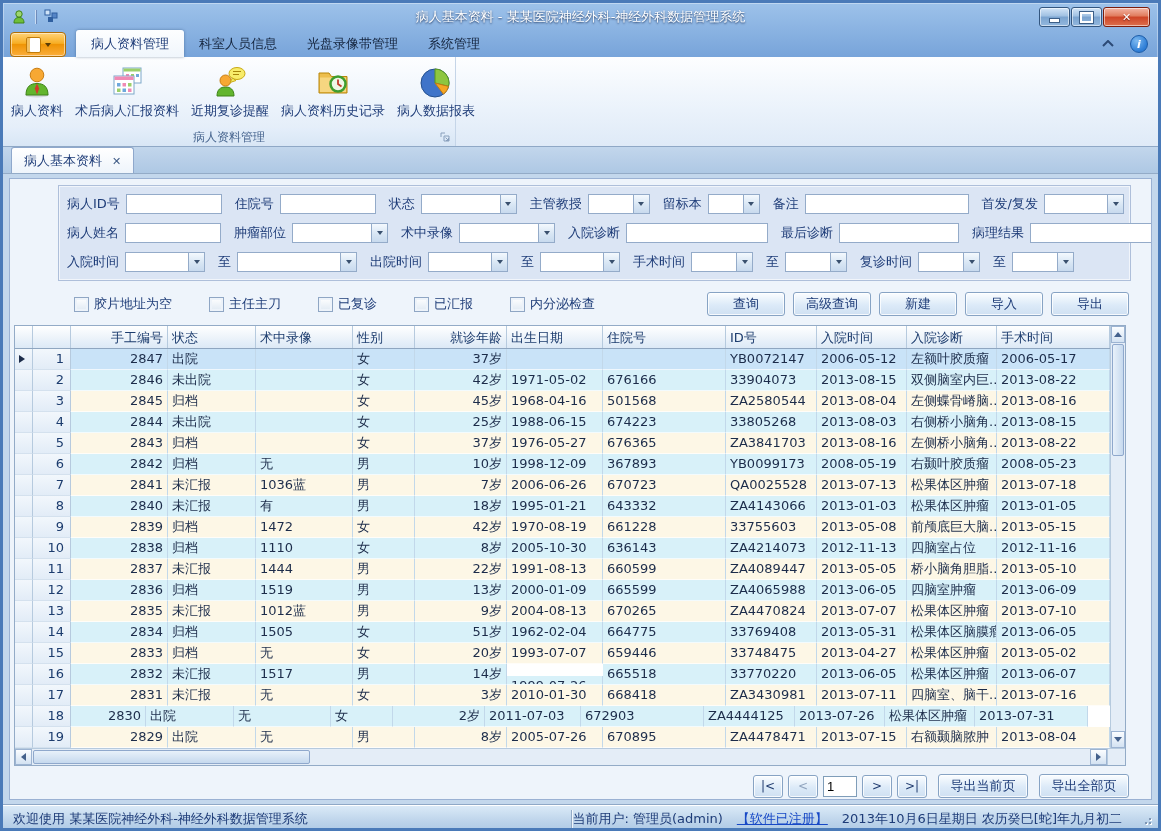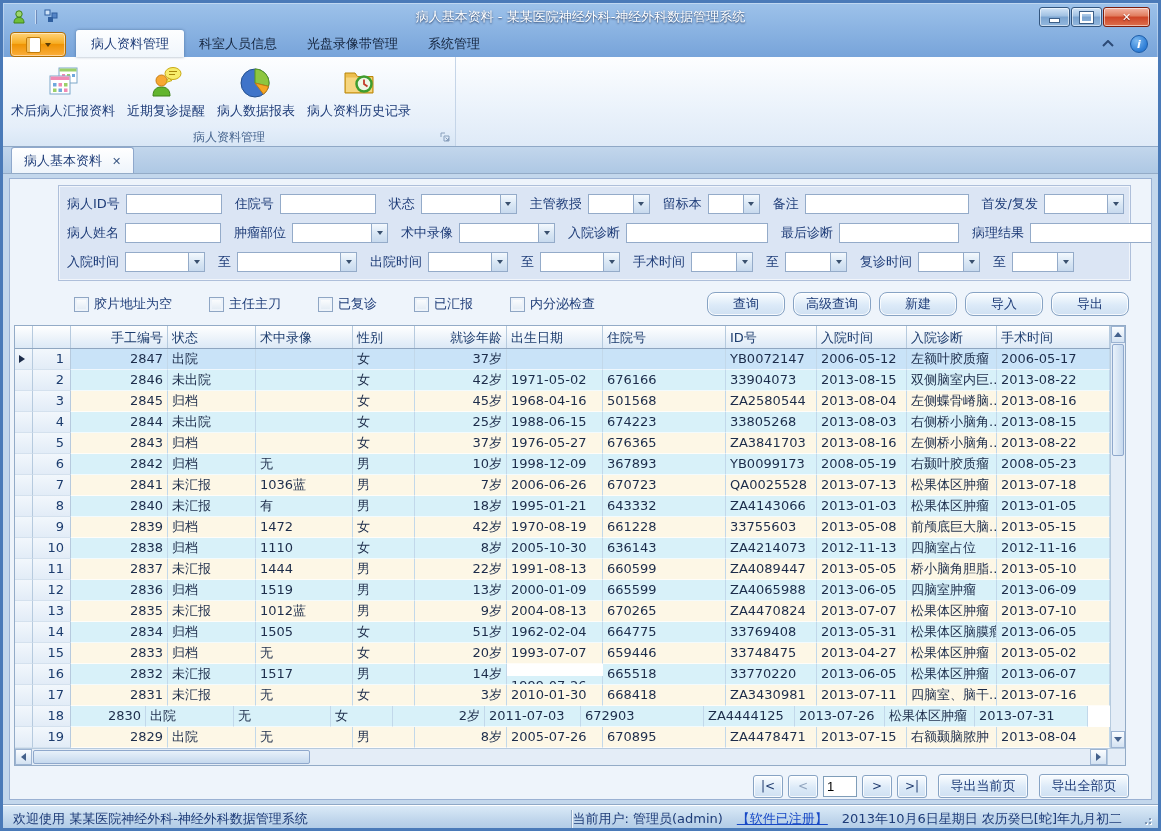--- a/index.html
+++ b/index.html
@@ -72,21 +72,21 @@
     background:linear-gradient(#f4f9fe,#d8e6f4 55%,#c8daee);}
   .carrow{width:0;height:0;border-left:3.5px solid transparent;border-right:3.5px solid transparent;border-top:4px solid #39506e;}
   .fw-xs{width:52px}.fw-s{width:62px}.fw-sm{width:80px}.fw-m{width:96px}.fw-l{width:142px}.fw-l2{width:120px}.fw-xl{width:205px}
   
   .toolbar{margin:10px 22px 0 64px;display:flex;align-items:center;height:26px;}
   .cbwrap{display:flex;align-items:center;margin-right:37px;}
   .cb{width:13px;height:13px;border:1px solid #8fa6c4;background:linear-gradient(#ffffff,#dfe9f3);
     box-shadow:inset 0 0 0 2px #edf3fa;margin-right:5px;}
   .cblabel{font-size:13px;color:#1e3c78;white-space:nowrap;}
   .btnbar{margin-left:auto;display:flex;gap:8px;}
-  .abtn{width:78px;height:24px;border:1px solid #87a3c4;border-radius:8px;font-size:13px;color:#1e3c78;
+  .abtn{width:78px;height:24px;border:1px solid #87a3c4;border-radius:3px;font-size:13px;color:#1e3c78;
     background:linear-gradient(#fbfdff,#dceaf8 55%,#cfe0f2);box-shadow:inset 0 0 0 1px rgba(255,255,255,.8);
     font-family:inherit;}
   
   .grid{margin:8px 0 0 4px;width:1112px;border:1px solid #93abc7;box-sizing:border-box;background:#fff;
     display:flex;flex-direction:column;}
   .gridmain{display:flex;}
   .gridcols{width:1095px;}
   .ghead{display:flex;height:22px;background:linear-gradient(#ffffff,#dce9f6);border-bottom:1px solid #8fa6c0;}
   .ghcell{box-sizing:border-box;border-right:1px solid #b6cade;font-size:13px;color:#1c3c6e;
     padding:3px 4px 0;overflow:hidden;white-space:nowrap;}
@@ -191,20 +191,31 @@
       <span class="infoi">i</span>
     </div>
   </div>
 
   <div class="ribbon">
     <div class="rgroup">
       <div class="rbuttons" id="ribbon-buttons">
           <div class="rbtn">
             <span class="ricon">
               <svg viewBox="0 0 34 34">
+                <ellipse cx="17" cy="30" rx="12" ry="2.5" fill="rgba(0,0,0,.12)"></ellipse>
+                <path d="M6 30c0-8.5 4.5-11.5 11-11.5s11 3 11 11.5z" fill="#62b52e" stroke="#3e8318"></path>
+                <circle cx="17" cy="10" r="6.8" fill="#f7a833" stroke="#c97d12"></circle>
+                <path d="M17 18.5l-2.2 5 2.2 6 2.2-6z" fill="#d23b2a"></path>
+              </svg>
+            </span>
+            <span class="rlabel">病人资料</span>
+          </div>
+          <div class="rbtn">
+            <span class="ricon">
+              <svg viewBox="0 0 34 34">
                 <rect x="13" y="3" width="18" height="15" fill="#fff" stroke="#7da7c9"></rect>
                 <rect x="13.5" y="3.5" width="17" height="3" fill="#9bd06a"></rect>
                 <rect x="16" y="9" width="3" height="3" fill="#f08ab4"></rect>
                 <rect x="21" y="9" width="3" height="3" fill="#9bd06a"></rect>
                 <rect x="26" y="9" width="3" height="3" fill="#6fa8dc"></rect>
                 <rect x="16" y="13" width="3" height="3" fill="#9bd06a"></rect>
                 <rect x="21" y="13" width="3" height="3" fill="#f08ab4"></rect>
                 <rect x="4" y="11" width="20" height="18" fill="#fff" stroke="#7da7c9"></rect>
                 <rect x="4.5" y="11.5" width="19" height="3.5" fill="#f08ab4"></rect>
                 <rect x="7" y="18" width="3.5" height="3.5" fill="#6fa8dc"></rect>
@@ -225,37 +236,37 @@
                 <ellipse cx="24" cy="8.5" rx="8" ry="6" fill="#f7ec6a" stroke="#c9a912"></ellipse>
                 <path d="M19.5 13l-2.5 4.5 6-2z" fill="#f7ec6a" stroke="#c9a912"></path>
                 <path d="M20 6.5h8M20 9.5h6" stroke="#a8860a" fill="none"></path>
               </svg>
             </span>
             <span class="rlabel">近期复诊提醒</span>
           </div>
           <div class="rbtn">
             <span class="ricon">
               <svg viewBox="0 0 34 34">
-                <circle cx="16" cy="18" r="14" fill="#3f74c9" stroke="#24508f"></circle>
-                <path d="M16 18 L16 4 A14 14 0 0 1 29.6 21.4 Z" fill="#8dc63f" stroke="#57961f"></path>
-                <path d="M16 18 L29.6 21.4 A14 14 0 0 1 24.5 29.2 Z" fill="#f5a623" stroke="#c07b12"></path>
-              </svg>
-            </span>
-            <span class="rlabel">病人数据报表</span>
-          </div>
-          <div class="rbtn">
-            <span class="ricon">
-              <svg viewBox="0 0 34 34">
                 <path d="M3 8h10l2.5 3.5H31V28H3z" fill="#edbe4e" stroke="#b8860b"></path>
                 <rect x="4" y="12.5" width="26" height="14.5" fill="#f6d680"></rect>
                 <circle cx="22" cy="19" r="7.5" fill="#eef7e6" stroke="#3f9d2f" stroke-width="2.5"></circle>
                 <path d="M22 14.5v4.5l3.5 2.5" stroke="#c23b2a" stroke-width="1.8" fill="none"></path>
               </svg>
             </span>
             <span class="rlabel">病人资料历史记录</span>
+          </div>
+          <div class="rbtn">
+            <span class="ricon">
+              <svg viewBox="0 0 34 34">
+                <circle cx="16" cy="18" r="14" fill="#3f74c9" stroke="#24508f"></circle>
+                <path d="M16 18 L16 4 A14 14 0 0 1 29.6 21.4 Z" fill="#8dc63f" stroke="#57961f"></path>
+                <path d="M16 18 L29.6 21.4 A14 14 0 0 1 24.5 29.2 Z" fill="#f5a623" stroke="#c07b12"></path>
+              </svg>
+            </span>
+            <span class="rlabel">病人数据报表</span>
           </div>
         </div>
       <div class="rgrouplabel">
         <span>病人资料管理</span>
         <svg class="launcher" viewBox="0 0 11 11">
             <path d="M1 1v4M1 1h4" stroke="#6c86a8" fill="none"></path>
             <path d="M4 4h5v5H4z" fill="none" stroke="#6c86a8"></path>
             <path d="M5.5 5.5l3 3M8.5 6v2.5H6" stroke="#6c86a8" fill="none"></path>
           </svg>
       </div>

